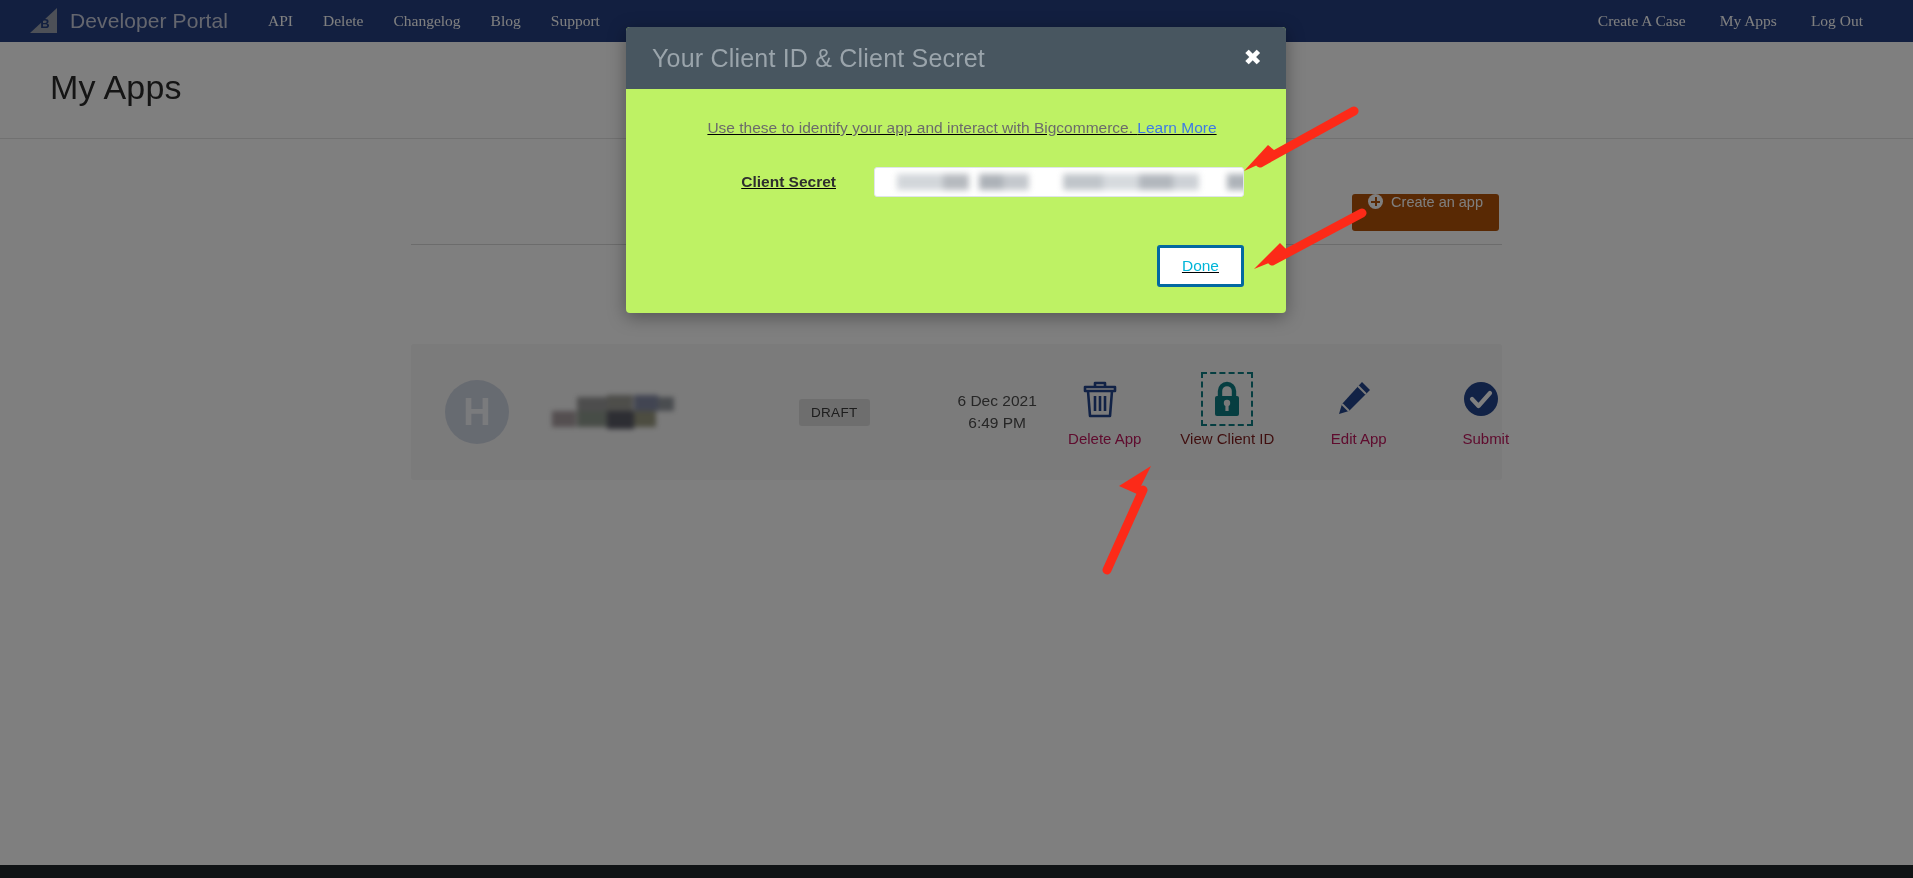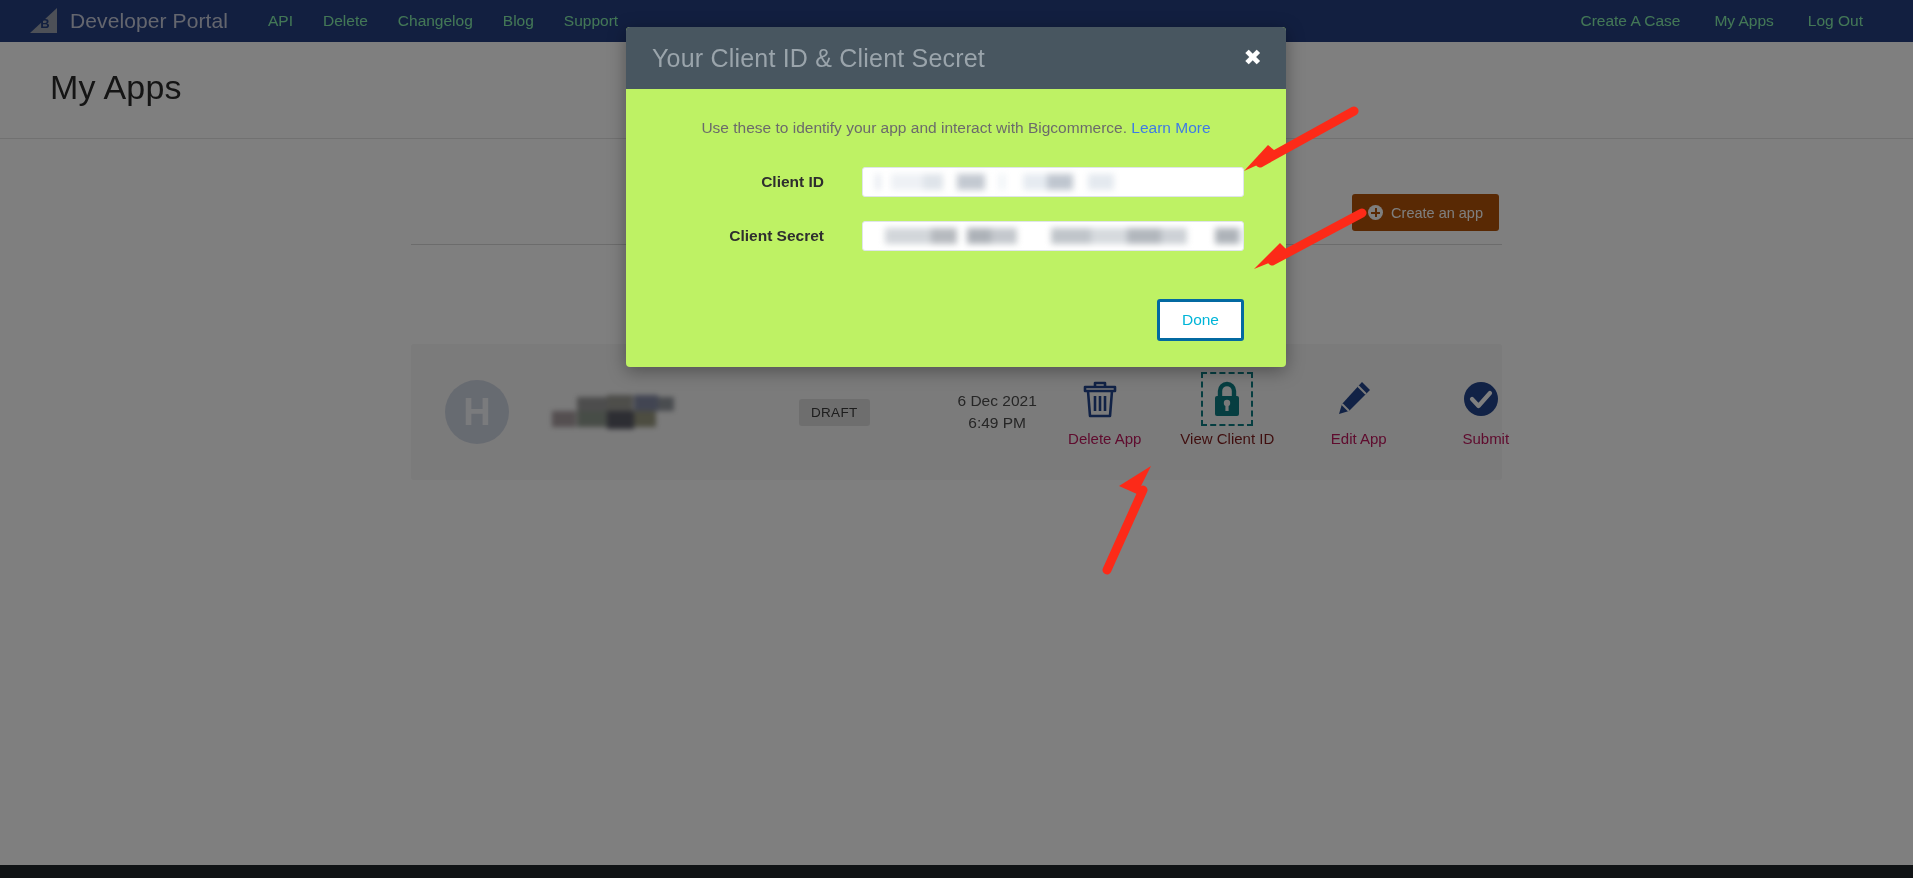--- a/index.html
+++ b/index.html
@@ -38,24 +38,25 @@
   .brand-title {
     color: #c9cddd;
     font-size: 21px;
     font-weight: 400;
     letter-spacing: .1px;
     margin-right: 40px;
     white-space: nowrap;
   }
   .nav-links { display: flex; align-items: center; gap: 30px; }
   .nav-link {
-    color: #86efac;
+    color: #ffffff;
     font-size: 15.5px;
     text-decoration: none;
     white-space: nowrap;
+    font-family: Liberation Serif, serif;
   }
   .nav-right {
     margin-left: auto;
     display: flex;
     align-items: flex-start;
     gap: 34px;
     padding-right: 22px;
   }
 
   
@@ -94,21 +95,20 @@
     top: 55px;
     background: #b35309;
     color: #fdfdfd;
     border: none;
     border-radius: 3px;
     height: 37px;
     padding: 0 16px;
     font-size: 14.5px;
     font-family: "Liberation Sans", sans-serif;
     display: flex;
-    align-items: center;
     gap: 8px;
     cursor: pointer;
     white-space: nowrap;
   }
   .plus-circle {
     width: 15px; height: 15px;
     border-radius: 50%;
     background: #fdfdfd;
     position: relative;
     flex: none;
@@ -260,21 +260,21 @@
     right: 24px; top: 50%;
     transform: translateY(-50%);
     background: none;
     border: none;
     color: #ffffff;
     font-size: 22px;
     line-height: 1;
     cursor: pointer;
     font-family: "Liberation Sans", sans-serif;
   }
-  .modal-body { padding: 30px 0 0 0; }
+  .modal-body { padding: 30px 0 0 12px; text-decoration: underline; }
   .modal-desc {
     text-align: center;
     font-size: 15.5px;
     color: #6b6b6b;
     margin-bottom: 30px;
   }
   .modal-desc a { color: #3e7ae6; text-decoration: none; }
 
   .field-row {
     display: flex;
@@ -443,35 +443,20 @@
     <div class="modal-title">Your Client ID &amp; Client Secret</div>
     <button class="modal-close">✖</button>
   </div>
 
   <div class="modal-body">
     <div class="modal-desc">
       <span>Use these to identify your app and interact with Bigcommerce.</span>
       <a href="#">Learn More</a>
     </div>
 
-    <div class="field-row">
-      <div class="field-label">Client ID</div>
-      <div class="field-box">
-        <div class="redacted">
-          <i style="left:12px; width:6px;  background:#e9edf2;"></i>
-          <i style="left:28px; width:32px; background:#eef1f5;"></i>
-          <i style="left:60px; width:20px; background:#dfe4ea;"></i>
-          <i style="left:94px; width:28px; background:#c3c9d1;"></i>
-          <i style="left:135px;width:8px;  background:#f2f5f8;"></i>
-          <i style="left:160px;width:24px; background:#e6ebf1;"></i>
-          <i style="left:184px;width:26px; background:#bfc6cf;"></i>
-          <i style="left:225px;width:26px; background:#e4e9ef;"></i>
-        </div>
-      </div>
-    </div>
 
     <div class="field-row">
       <div class="field-label">Client Secret</div>
       <div class="field-box">
         <div class="redacted">
           <i style="left:22px; width:46px; background:#d2d6da;"></i>
           <i style="left:68px; width:26px; background:#b6babf;"></i>
           <i style="left:104px;width:24px; background:#adb2b8;"></i>
           <i style="left:128px;width:26px; background:#c4c8cd;"></i>
           <i style="left:188px;width:40px; background:#c0c5ca;"></i>

